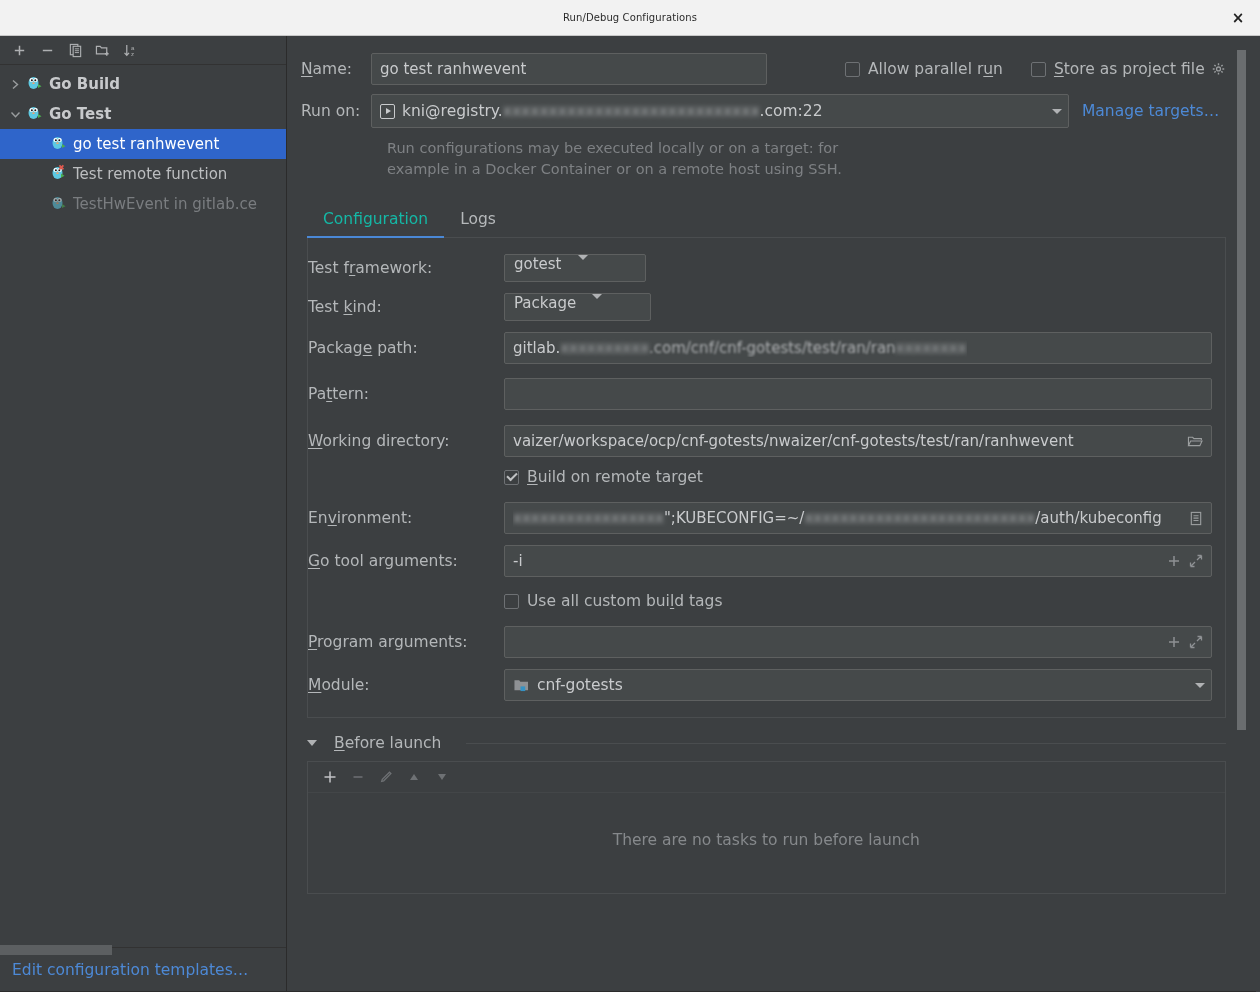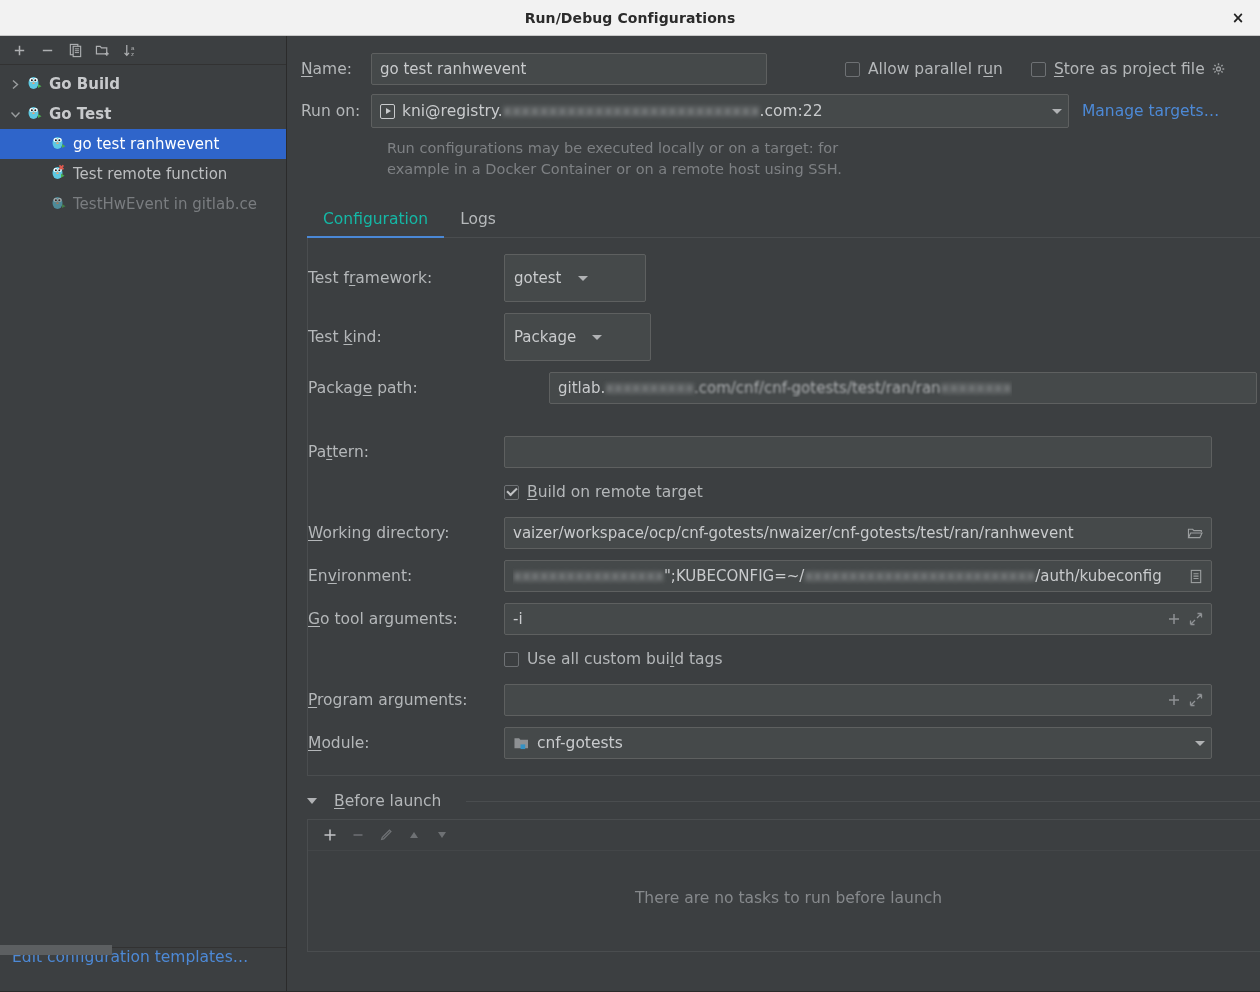--- a/index.html
+++ b/index.html
@@ -20,22 +20,22 @@
     height: 36px;
     background: #f2f2f2;
     border-bottom: 1px solid #c8c8c8;
     display: flex;
     align-items: center;
     justify-content: center;
     position: relative;
   }
   .titlebar-title {
     color: #2b2b2b;
-    font-size: 14px;
-    font-weight: 700;
+    font-size: 10px;
+    font-weight: 400;
     letter-spacing: .1px;
   }
   .titlebar-close {
     position: absolute;
     right: 10px; top: 50%;
     transform: translateY(-50%);
     width: 24px; height: 24px;
     display: flex; align-items: center; justify-content: center;
     color: #222; font-size: 15px; font-weight: 700;
     cursor: pointer;
@@ -113,21 +113,21 @@
   }
   .hscroll-thumb {
     height: 10px; width: 112px;
     background: #5c5f61;
     border-radius: 0;
   }
   .left-footer {
     height: 44px;
     border-top: 1px solid #323232;
     display: flex;
-    align-items: flex-start;
+    align-items: center;
     padding-left: 12px;
   }
   .link {
     color: #4d89d6;
     font-size: 15.5px;
     cursor: pointer;
   }
 
   
   .right-panel {
@@ -273,23 +273,23 @@
   .frow {
     display: flex;
     align-items: center;
     margin-bottom: 11px;
   }
   .frow .lbl { width: 196px; flex: 0 0 196px; }
 
   .sel {
     background: #45494a;
     border: 1px solid #5e6060;
-    height: 48px;
+    height: 28px;
     display: inline-flex;
-    align-items: center;
+    align-items: flex-start;
     padding: 0 6px 0 9px;
     font-size: 15px;
     color: #c9cbcd;
     border-radius: 2px;
     cursor: pointer;
   }
   .sel .arrow {
     margin-left: 16px;
     width: 0; height: 0;
     border-left: 5px solid transparent;
@@ -608,53 +608,53 @@
           </div>
 
           <div class="frow">
             <span class="lbl">Test <span class="u">k</span>ind:</span>
             <div class="sel" style="width:147px;">
               <span>Package</span>
               <span class="arrow"></span>
             </div>
           </div>
 
-          <div class="frow" style="margin-bottom:32px;gap:45px;">
+          <div class="frow" style="margin-bottom:14px;">
             <span class="lbl">Packag<span class="u">e</span> path:</span>
             <div class="textfield" style="width:708px;">
               <span class="fieldtext">
                 <span>gitlab.</span><span class="blur blurtext">xxxxxxxxxx</span><span class="blur" style="filter:blur(1.2px);">.com/cnf/cnf-gotests/test/ran/ran</span><span class="blur blurtext">xxxxxxxx</span>
               </span>
             </div>
           </div>
 
           <div class="frow" style="margin-bottom:15px;">
             <span class="lbl">Pa<span class="u">t</span>tern:</span>
             <div class="textfield empty" style="width:708px;">
               <span class="fieldtext"></span>
-            </div>
-          </div>
-
-          <div class="frow" style="margin-bottom:16px;">
-            <span class="lbl"></span>
-            <div class="cb-wrap">
-              <span class="checkbox checked"></span>
-              <span class="cb-label"><span class="u">B</span>uild on remote target</span>
             </div>
           </div>
 
           <div class="frow">
             <span class="lbl"><span class="u">W</span>orking directory:</span>
             <div class="textfield" style="width:708px;">
               <span class="fieldtext">vaizer/workspace/ocp/cnf-gotests/nwaizer/cnf-gotests/test/ran/ranhwevent</span>
               <span class="fld-icons">
                 <svg width="16" height="14" viewBox="0 0 17 15">
                     <path d="M1.5 12.5V3.5h4.5l1.3 1.5h8v1.5M1.5 12.5l2.3-5h12.2l-2.3 5z" fill="none" stroke="#9b9e9f" stroke-width="1.2"></path>
                   </svg>
               </span>
+            </div>
+          </div>
+
+          <div class="frow" style="margin-bottom:16px;">
+            <span class="lbl"></span>
+            <div class="cb-wrap">
+              <span class="checkbox checked"></span>
+              <span class="cb-label"><span class="u">B</span>uild on remote target</span>
             </div>
           </div>
 
           <div class="frow">
             <span class="lbl">En<span class="u">v</span>ironment:</span>
             <div class="textfield" style="width:708px;">
               <span class="fieldtext">
                 <span class="blur blurtext">xxxxxxxxxxxxxxxxx</span><span>";KUBECONFIG=~/</span><span class="blur blurtext">xxxxxxxxxxxxxxxxxxxxxxxxxx</span><span>/auth/kubeconfig</span>
               </span>
               <span class="fld-icons">

